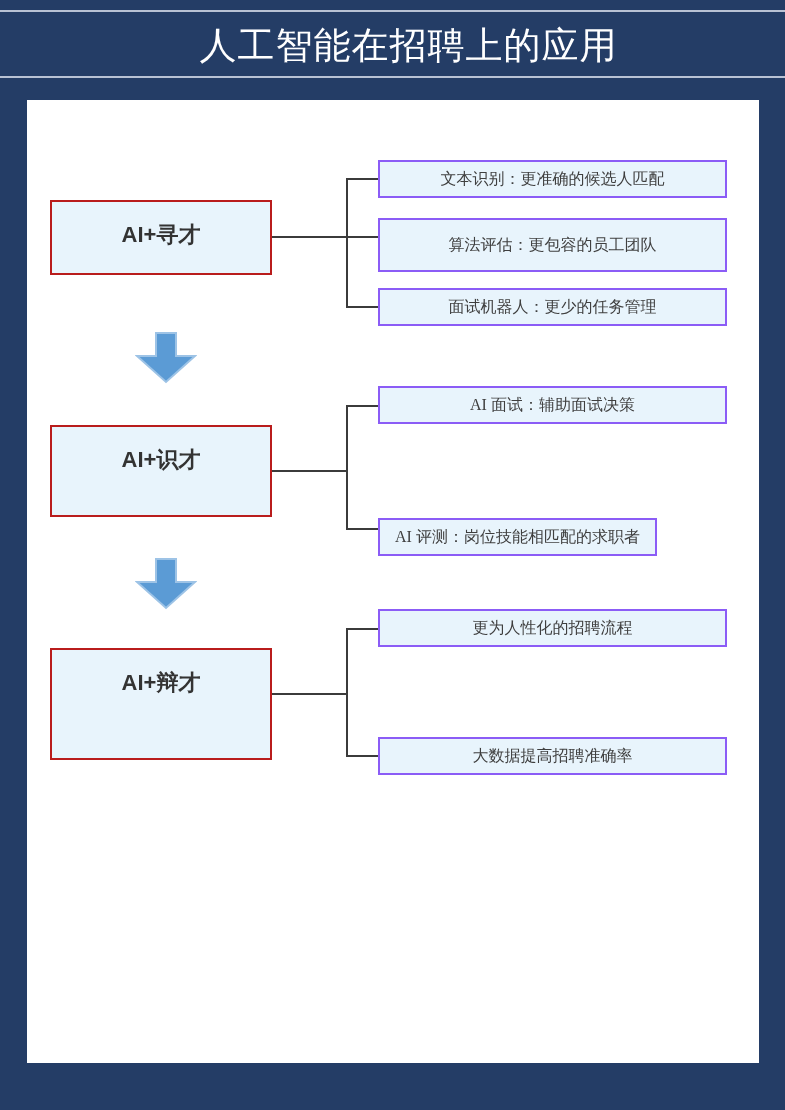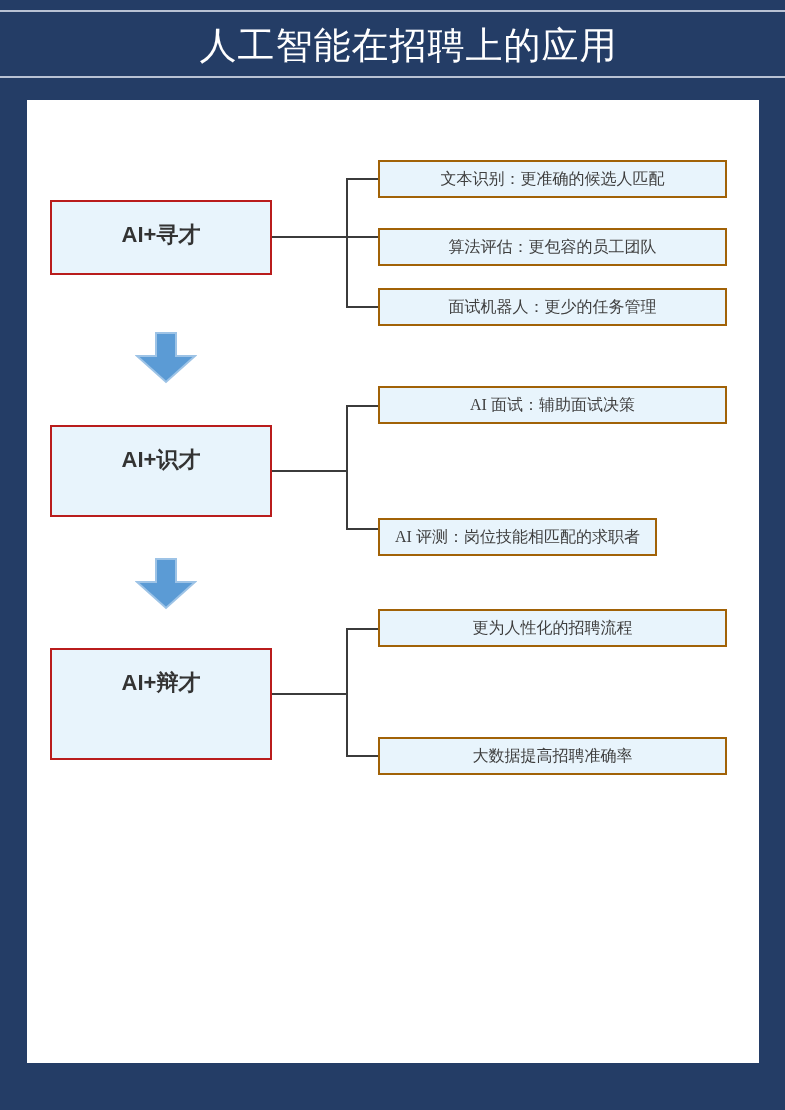--- a/index.html
+++ b/index.html
@@ -47,21 +47,21 @@
     font-family:"Liberation Sans","DejaVu Sans",sans-serif;
     font-weight:bold;
     font-size:22px;
     color:#333333;
     white-space:nowrap;
   }
   
   .leaf-box{
     position:absolute;
     background:#e8f4fc;
-    border:2px solid #a16207;
+    border:2px solid #8b5cf6;
     box-sizing:border-box;
   }
   .leaf-label{
     position:absolute;left:0;right:0;top:50%;
     transform:translateY(-50%);
     text-align:center;
     font-family:"Liberation Serif","DejaVu Serif",serif;
     font-size:16px;
     color:#3f3f3f;
     white-space:nowrap;
@@ -91,21 +91,21 @@
 
   <div class="conn conn-h" style="left:245px;top:136px;width:75px;"></div>
   <div class="conn conn-v" style="left:319px;top:78px;height:130px;"></div>
   <div class="conn conn-h" style="left:319px;top:78px;width:32px;"></div>
   <div class="conn conn-h" style="left:319px;top:136px;width:32px;"></div>
   <div class="conn conn-h" style="left:319px;top:206px;width:32px;"></div>
 
   <div class="leaf-box" style="left:351px;top:60px;width:349px;height:38px;">
     <div class="leaf-label">文本识别：更准确的候选人匹配</div>
   </div>
-  <div class="leaf-box" style="left:351px;top:118px;width:349px;height:38px;margin-top:10px;">
+  <div class="leaf-box" style="left:351px;top:118px;width:349px;height:54px;">
     <div class="leaf-label">算法评估：更包容的员工团队</div>
   </div>
   <div class="leaf-box" style="left:351px;top:188px;width:349px;height:38px;">
     <div class="leaf-label">面试机器人：更少的任务管理</div>
   </div>
 
   <div class="arrow-down" style="left:108px;top:232px;">
     <svg width="62" height="52" viewBox="0 0 62 52" xmlns="http://www.w3.org/2000/svg">
       <polygon points="21,1 41,1 41,24 60,24 31,50 2,24 21,24" fill="#5b9bd5" stroke="#9dc3e6" stroke-width="2"></polygon>
     </svg>

